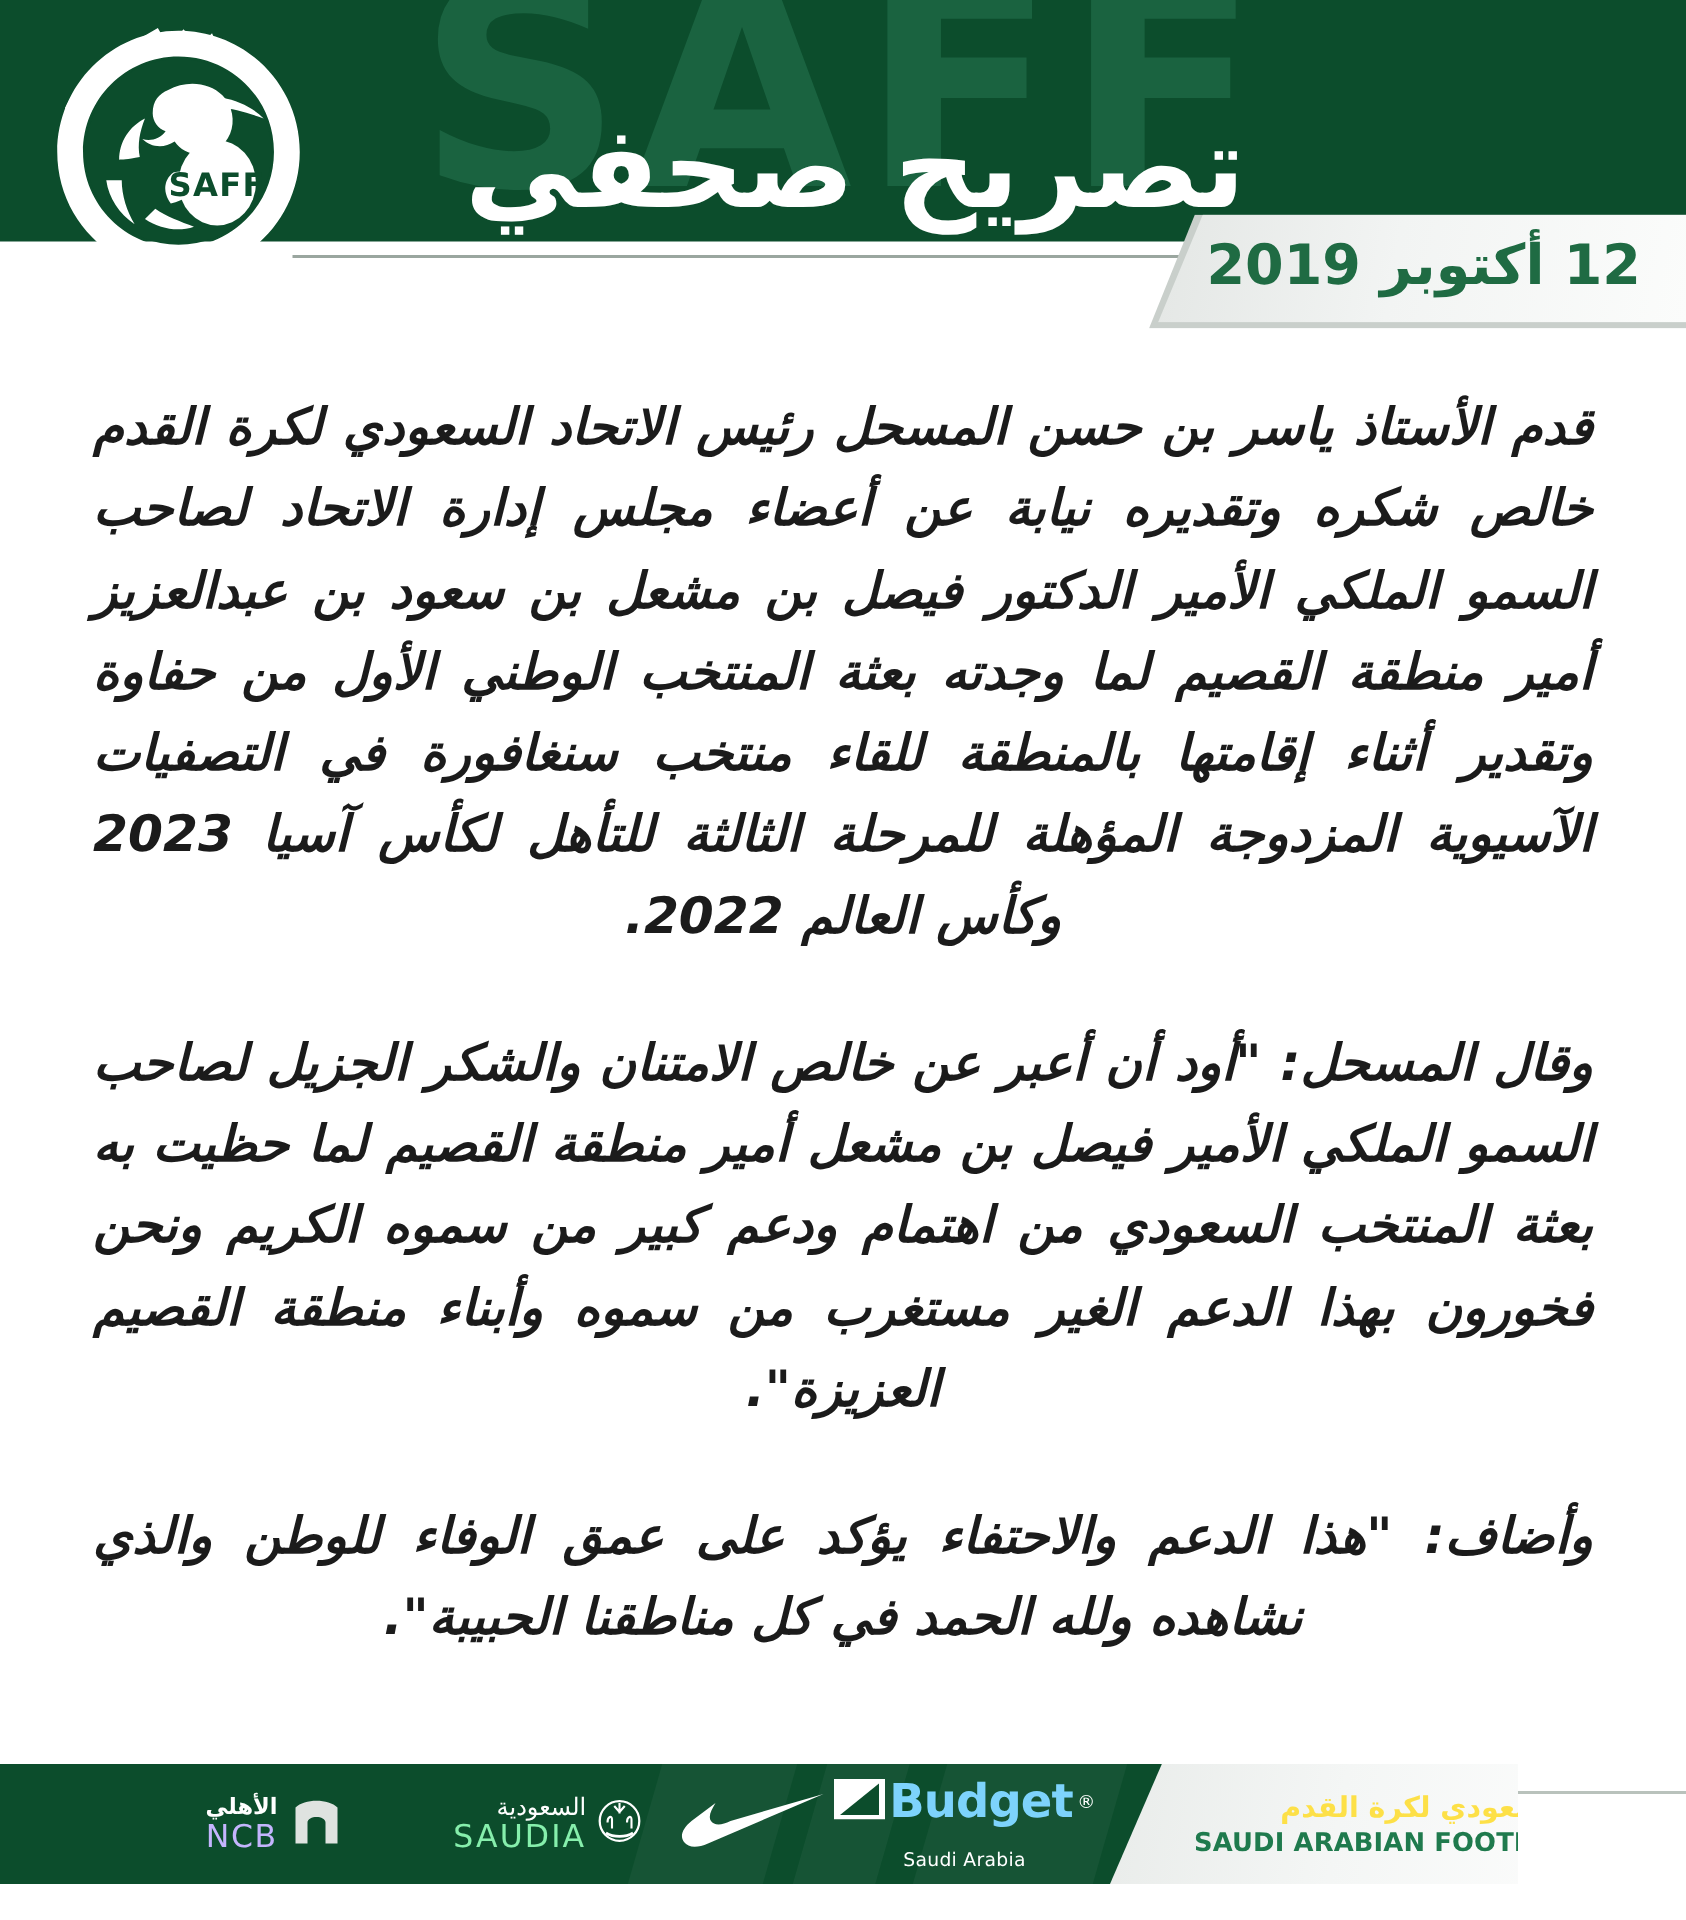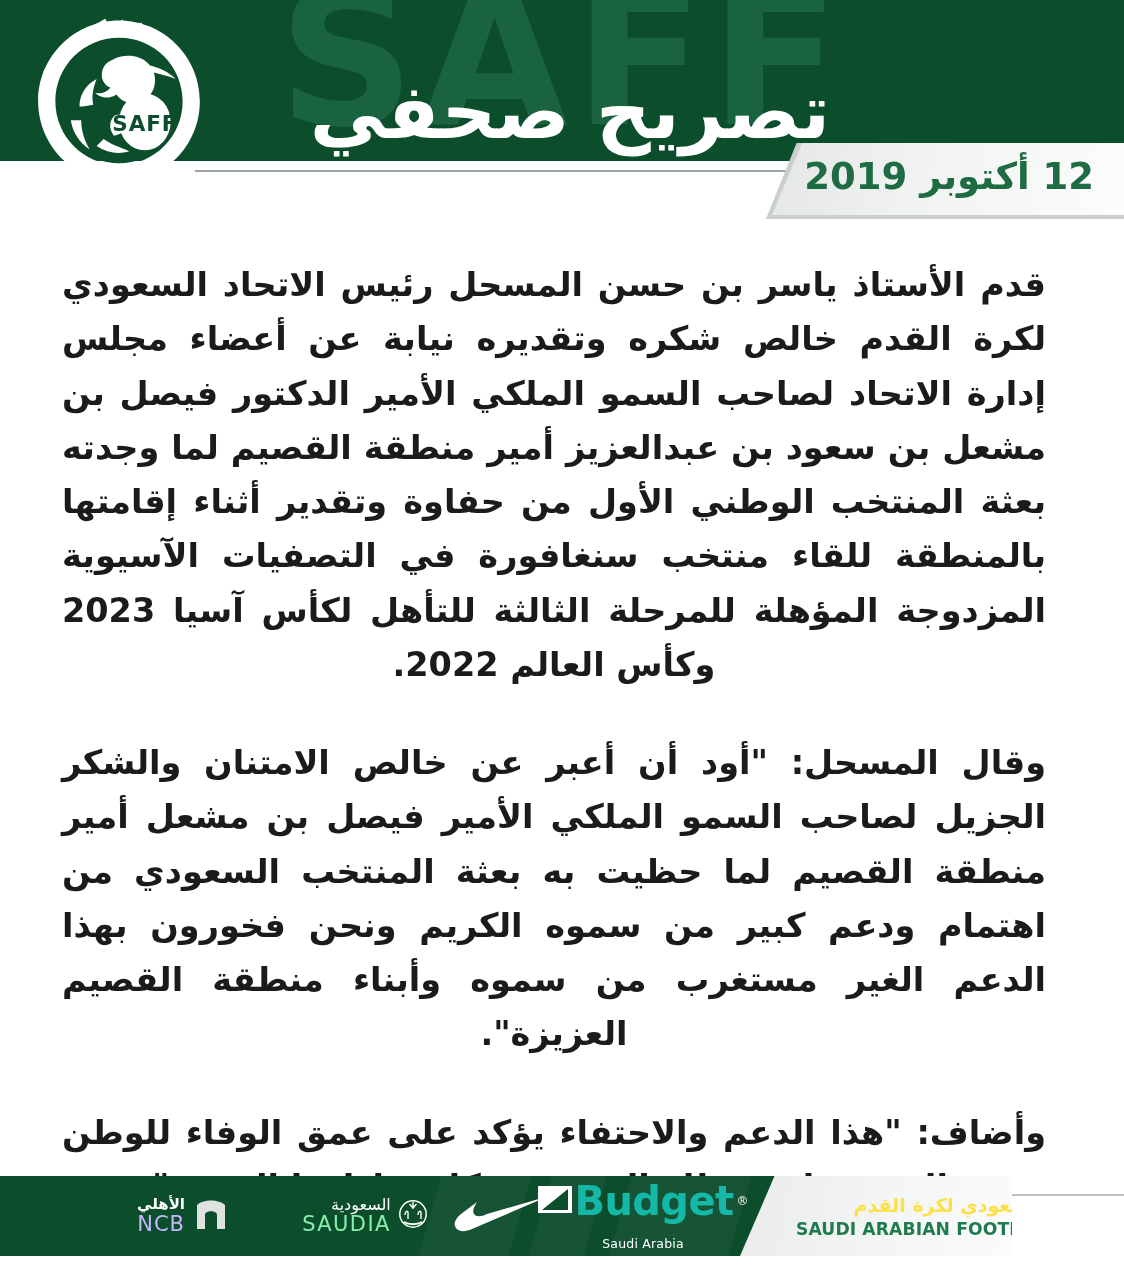--- a/index.html
+++ b/index.html
@@ -140,23 +140,24 @@
     right: 62px;
     width: 1000px;
     direction: rtl;
     text-align: justify;
     color: #1b1b1b;
     font-size: 33.5px;
     font-weight: bold;
     line-height: 1.62;
   }
   .article p {
-    margin: 0 16px 44px 0;
+    margin: 0 0 44px 0;
     text-align: justify;
     text-align-last: center;
+    font-style: italic;
   }
   .article p:last-child { margin-bottom: 0; }
 
   
   .footer-rule {
     position: absolute;
     top: 1194px;
     left: 0;
     width: 1124px;
     height: 2px;
@@ -218,23 +219,23 @@
   .saudia-en { font-size: 21px; font-weight: normal; letter-spacing: 1.4px; color: #86efac; }
 
   
   .sp-nike { left: 448px; width: 110px; }
 
   
   .sp-budget { left: 558px; width: 170px; }
   .budget-wrap { text-align: center; line-height: 1; }
   .budget-row { display: flex; align-items: center; justify-content: center; gap: 3px; }
   .budget-name {
-    font-size: 40px;
-    font-weight: bold;
-    color: #14b8a6;
+    font-size: 31px;
+    font-weight: bold;
+    color: #7dd3fc;
     letter-spacing: -0.6px;
   }
   .budget-reg { font-size: 12px; color: #ffffff; vertical-align: super; }
   .budget-sub {
     font-size: 12.5px;
     color: #ffffff;
     margin-top: 17px;
     letter-spacing: 0.2px;
   }
 

